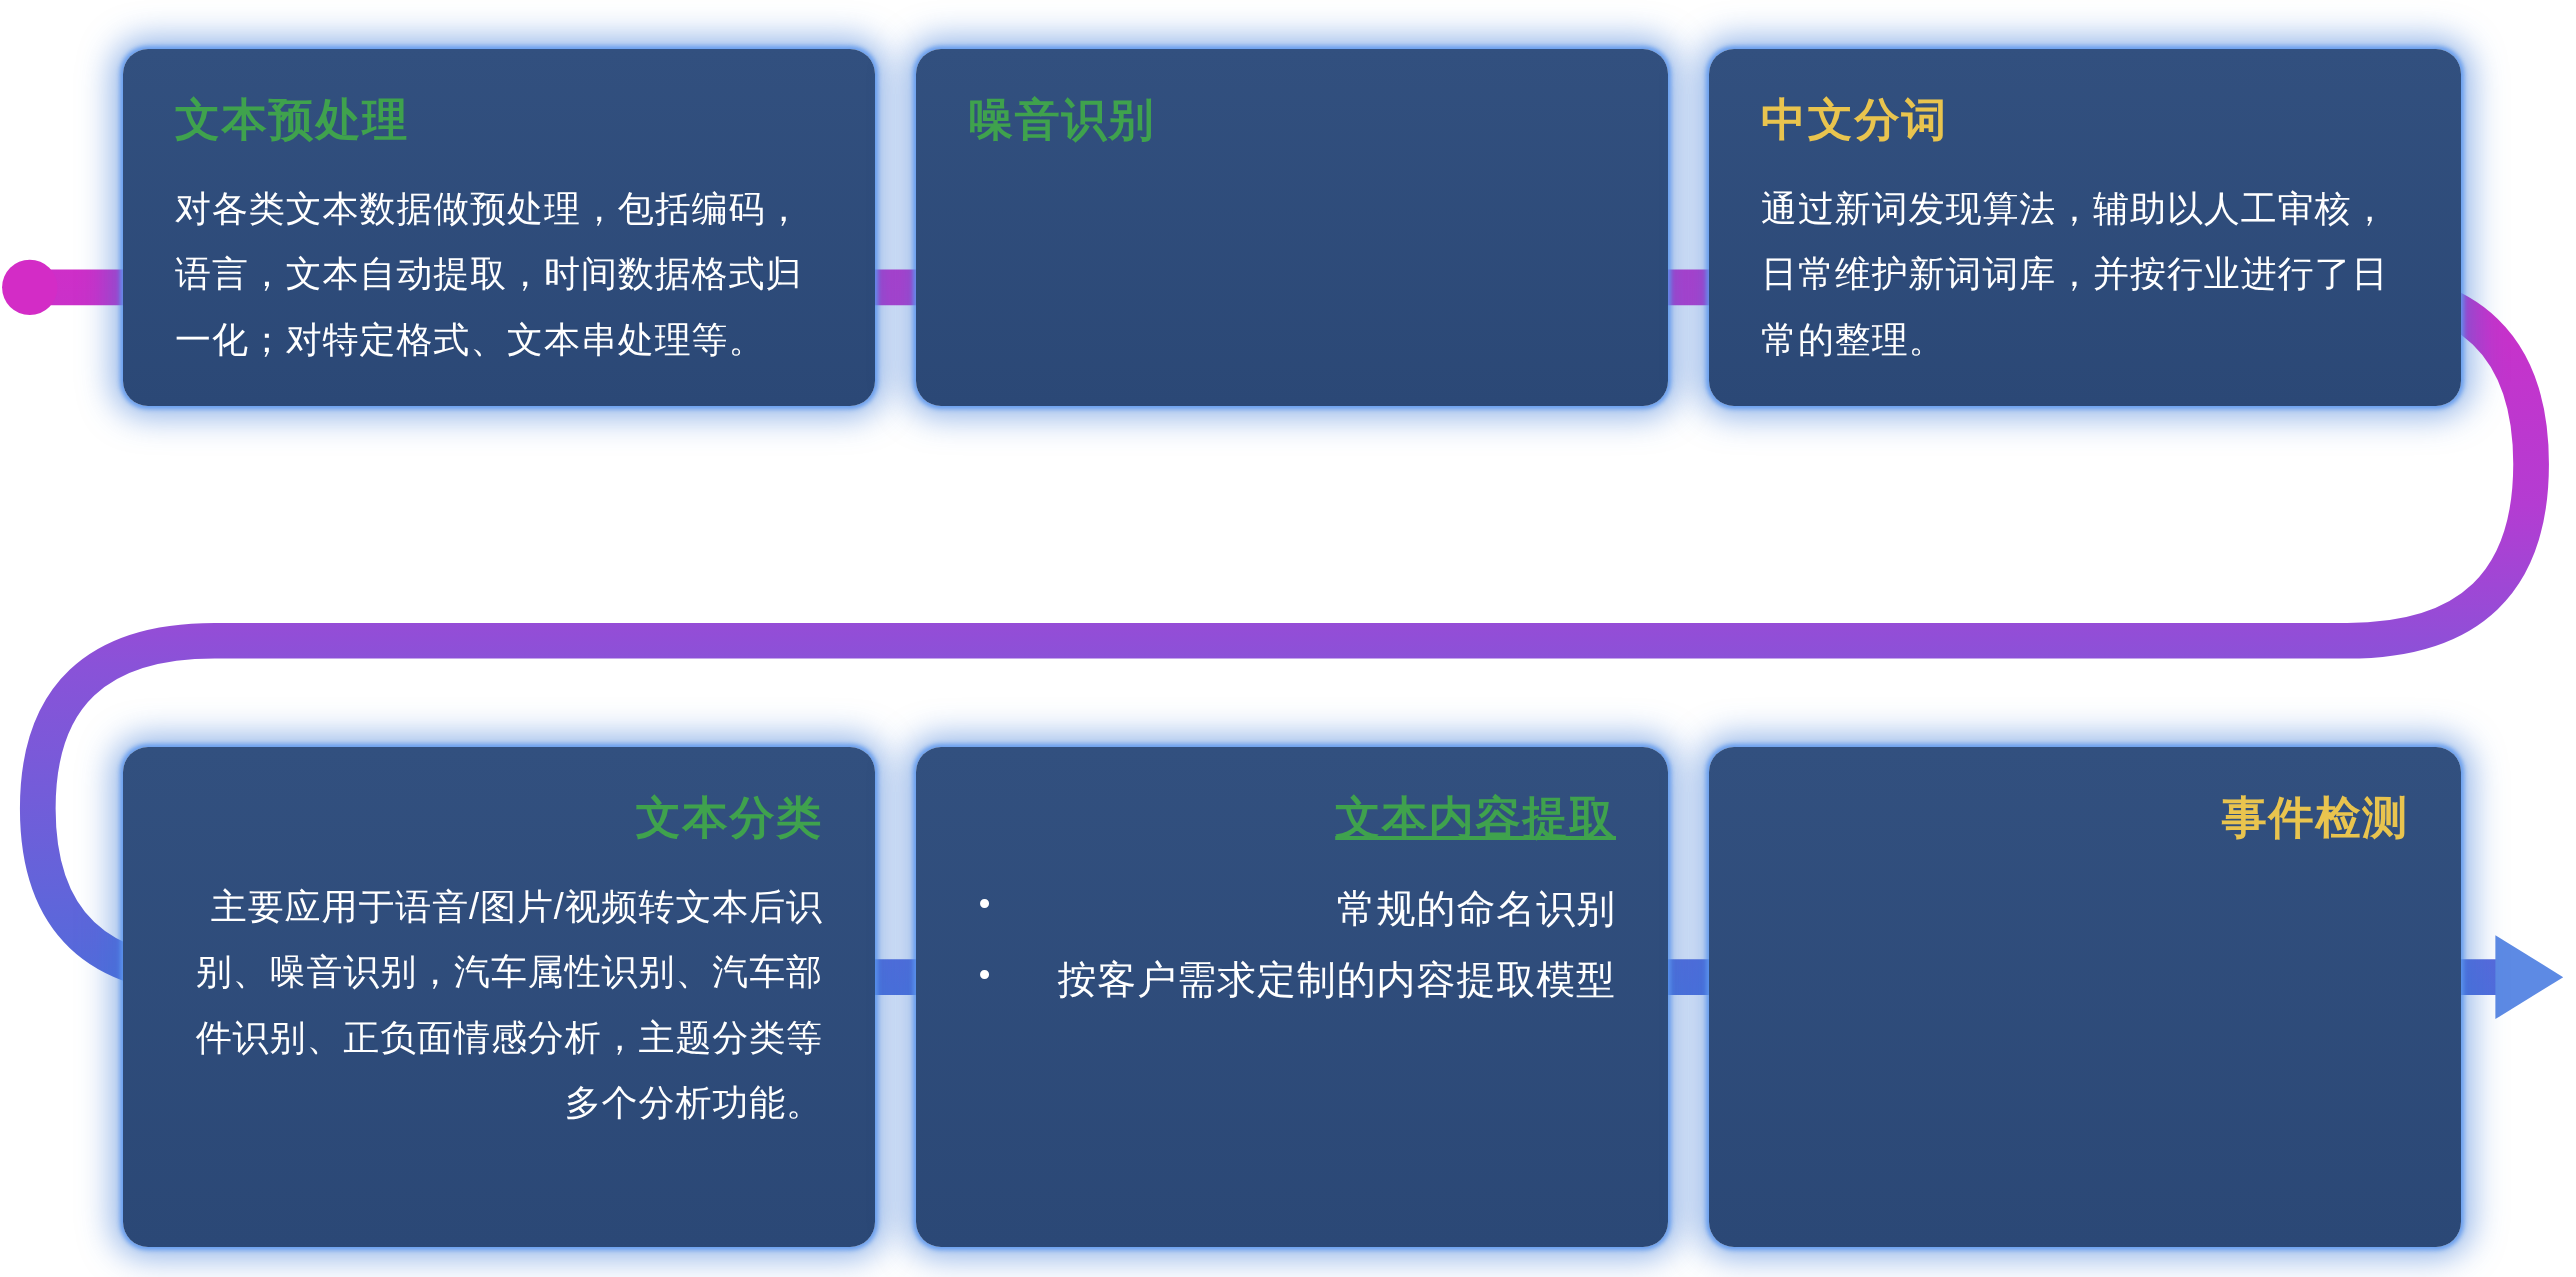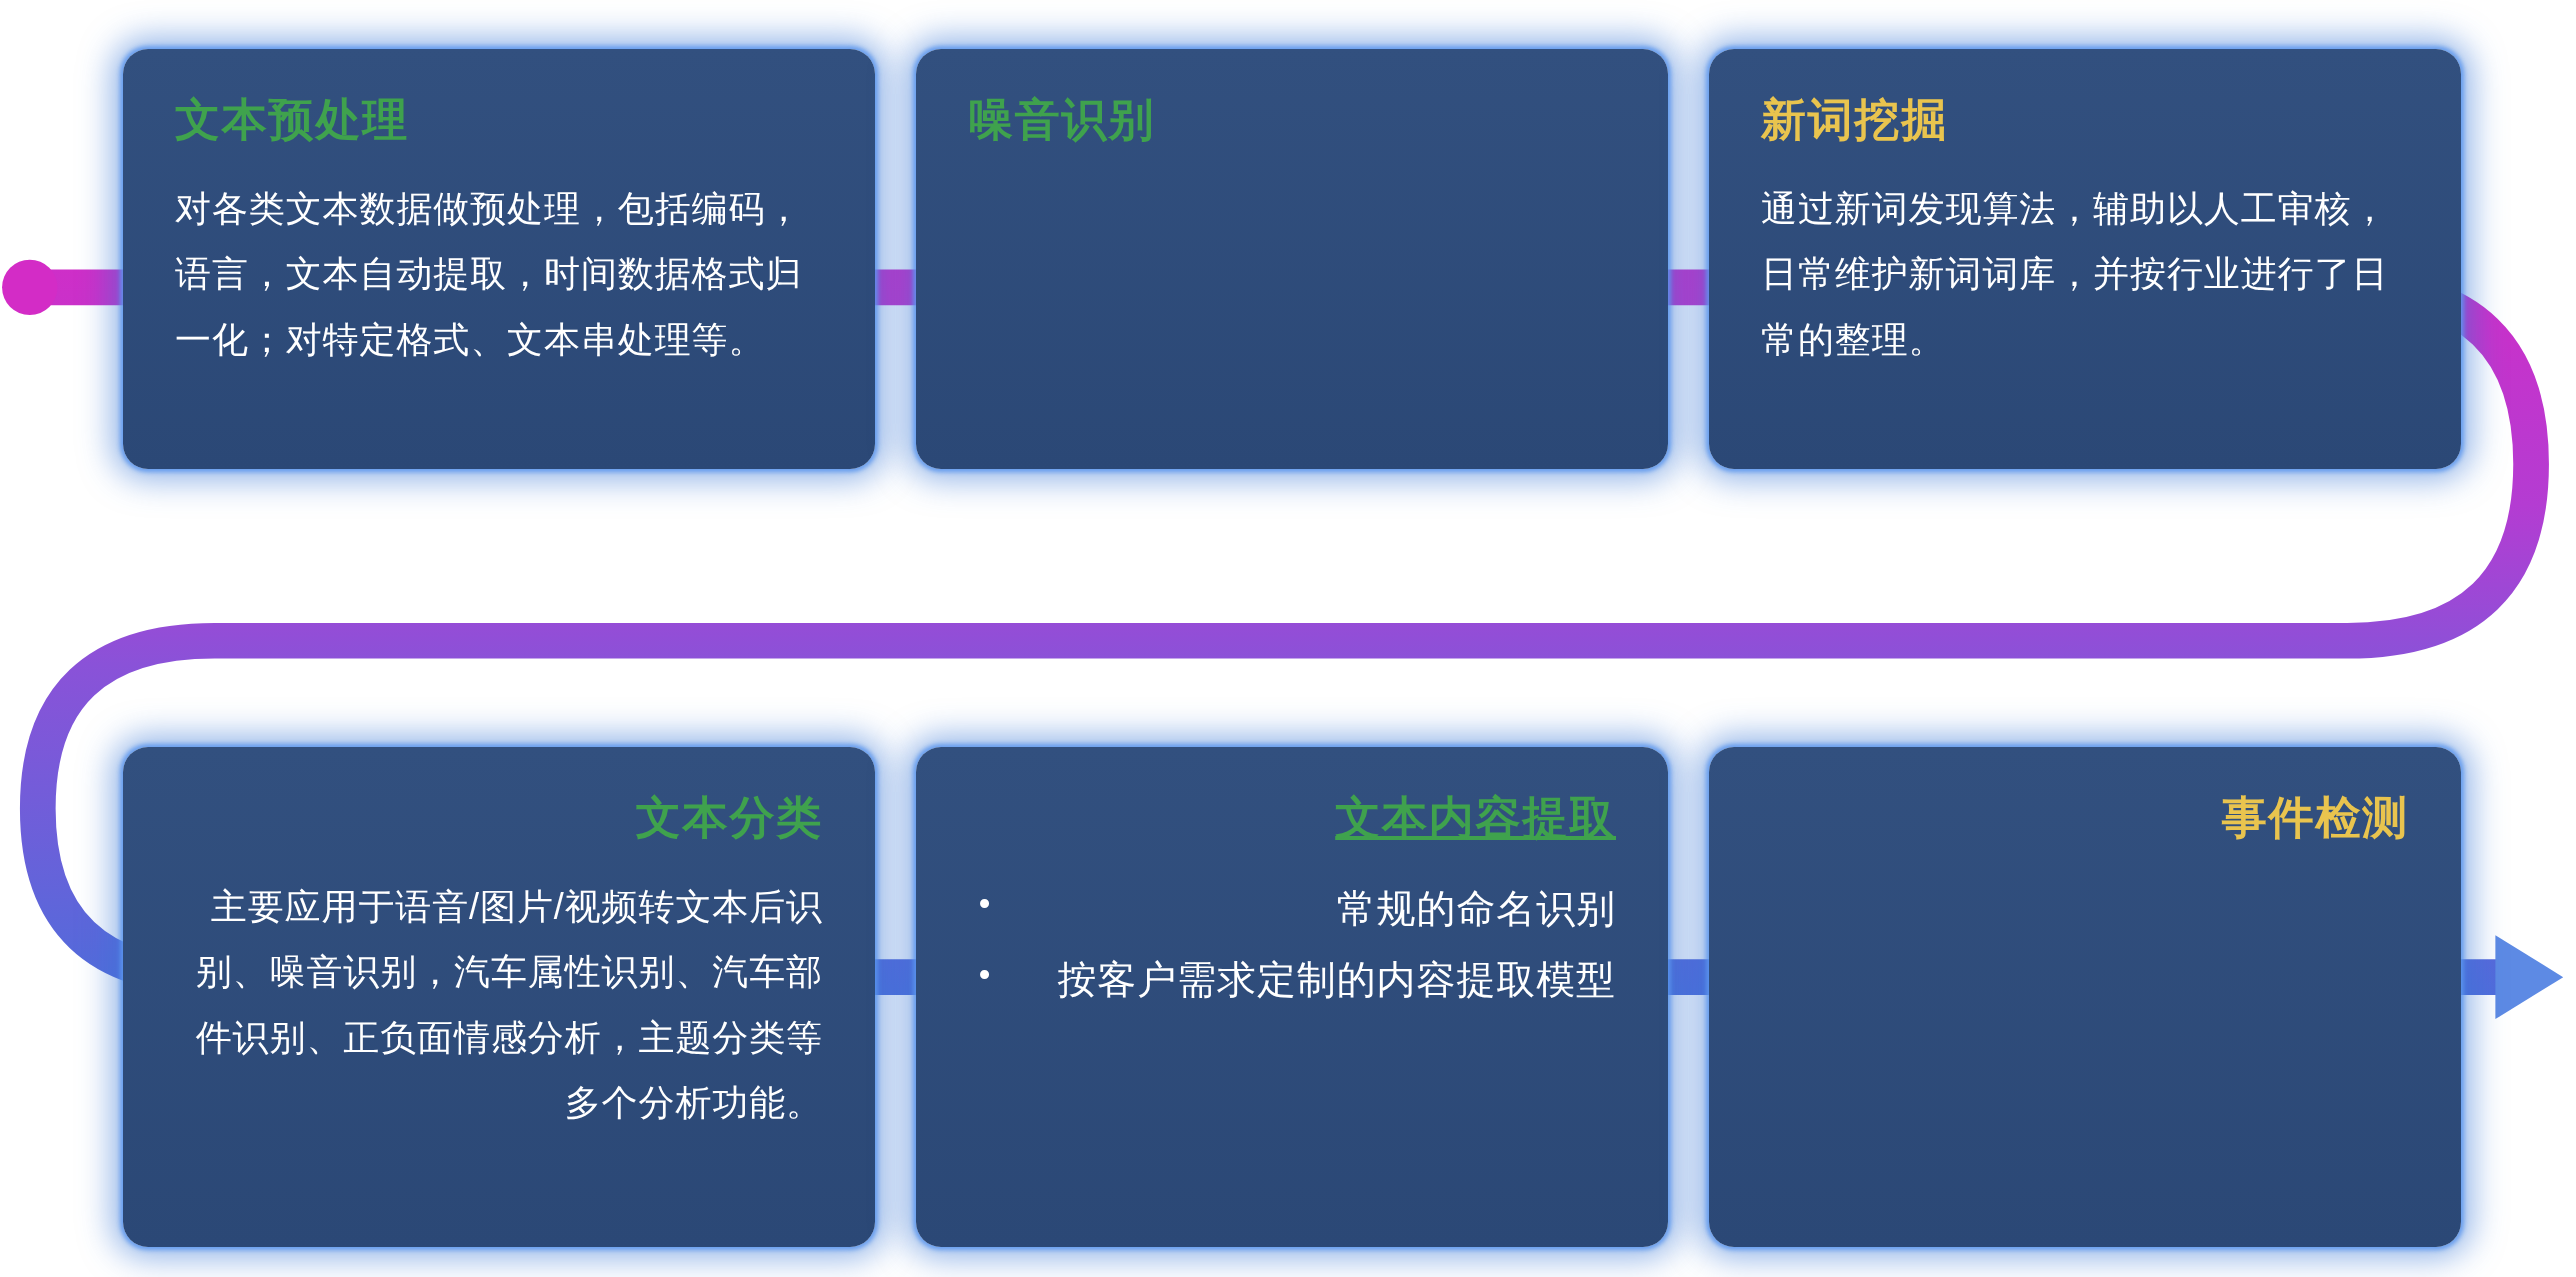--- a/index.html
+++ b/index.html
@@ -34,21 +34,21 @@
   .card {
     box-sizing: border-box;
     width: 752px;
     border-radius: 25px;
     background: linear-gradient(180deg, var(--card-bg-top, #32507f) 0%, var(--card-bg, #2b4876) 100%);
     box-shadow:
       0 0 4.5px 2.7px rgba(92, 150, 238, 0.85),
       0 0 32px 10.7px rgba(56, 118, 214, 0.55);
     padding: 37px 52px 27px 52px;
   }
-  .row1 .card { height: 420px; }
+  .row1 .card { height: 357px; }
   .row2 .card { height: 500px; }
   .card-title {
     margin: 7.1px 0 28.6px 0;
     font-size: 45px;
     font-weight: 700;
     letter-spacing: 1.8px;
     line-height: 1.2;
   }
   .card-body {
     margin: 0;
@@ -110,21 +110,21 @@
     <section class="card">
       <h2 class="card-title" style="color: rgb(63, 162, 77);">文本预处理</h2>
       <p class="card-body">对各类文本数据做预处理，包括编码，语言，文本自动提取，时间数据格式归一化；对特定格式、文本串处理等。</p>
     </section>
 
     <section class="card">
       <h2 class="card-title" style="color: rgb(63, 162, 77);">噪音识别</h2>
     </section>
 
     <section class="card">
-      <h2 class="card-title" style="color: rgb(233, 196, 78);">新词挖掘</h2>
+      <h2 class="card-title" style="color: rgb(233, 196, 78);">中文分词</h2>
       <p class="card-body">通过新词发现算法，辅助以人工审核，日常维护新词词库，并按行业进行了日常的整理。</p>
     </section>
 
   </div>
 
   <div class="row row2">
 
     <section class="card">
       <h2 class="card-title" style="color: rgb(63, 162, 77);">文本分类</h2>
       <p class="card-body">主要应用于语音/图片/视频转文本后识别、噪音识别，汽车属性识别、汽车部件识别、正负面情感分析，主题分类等多个分析功能。</p>

